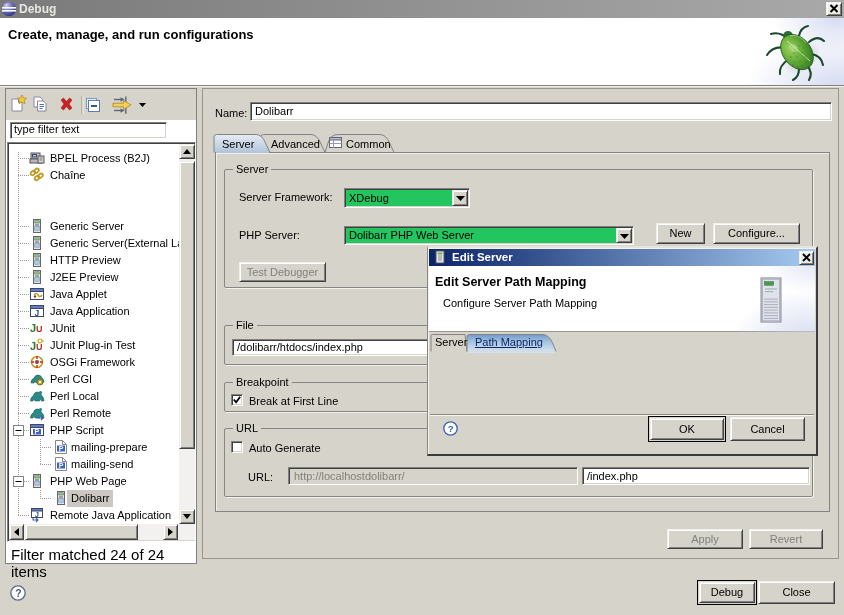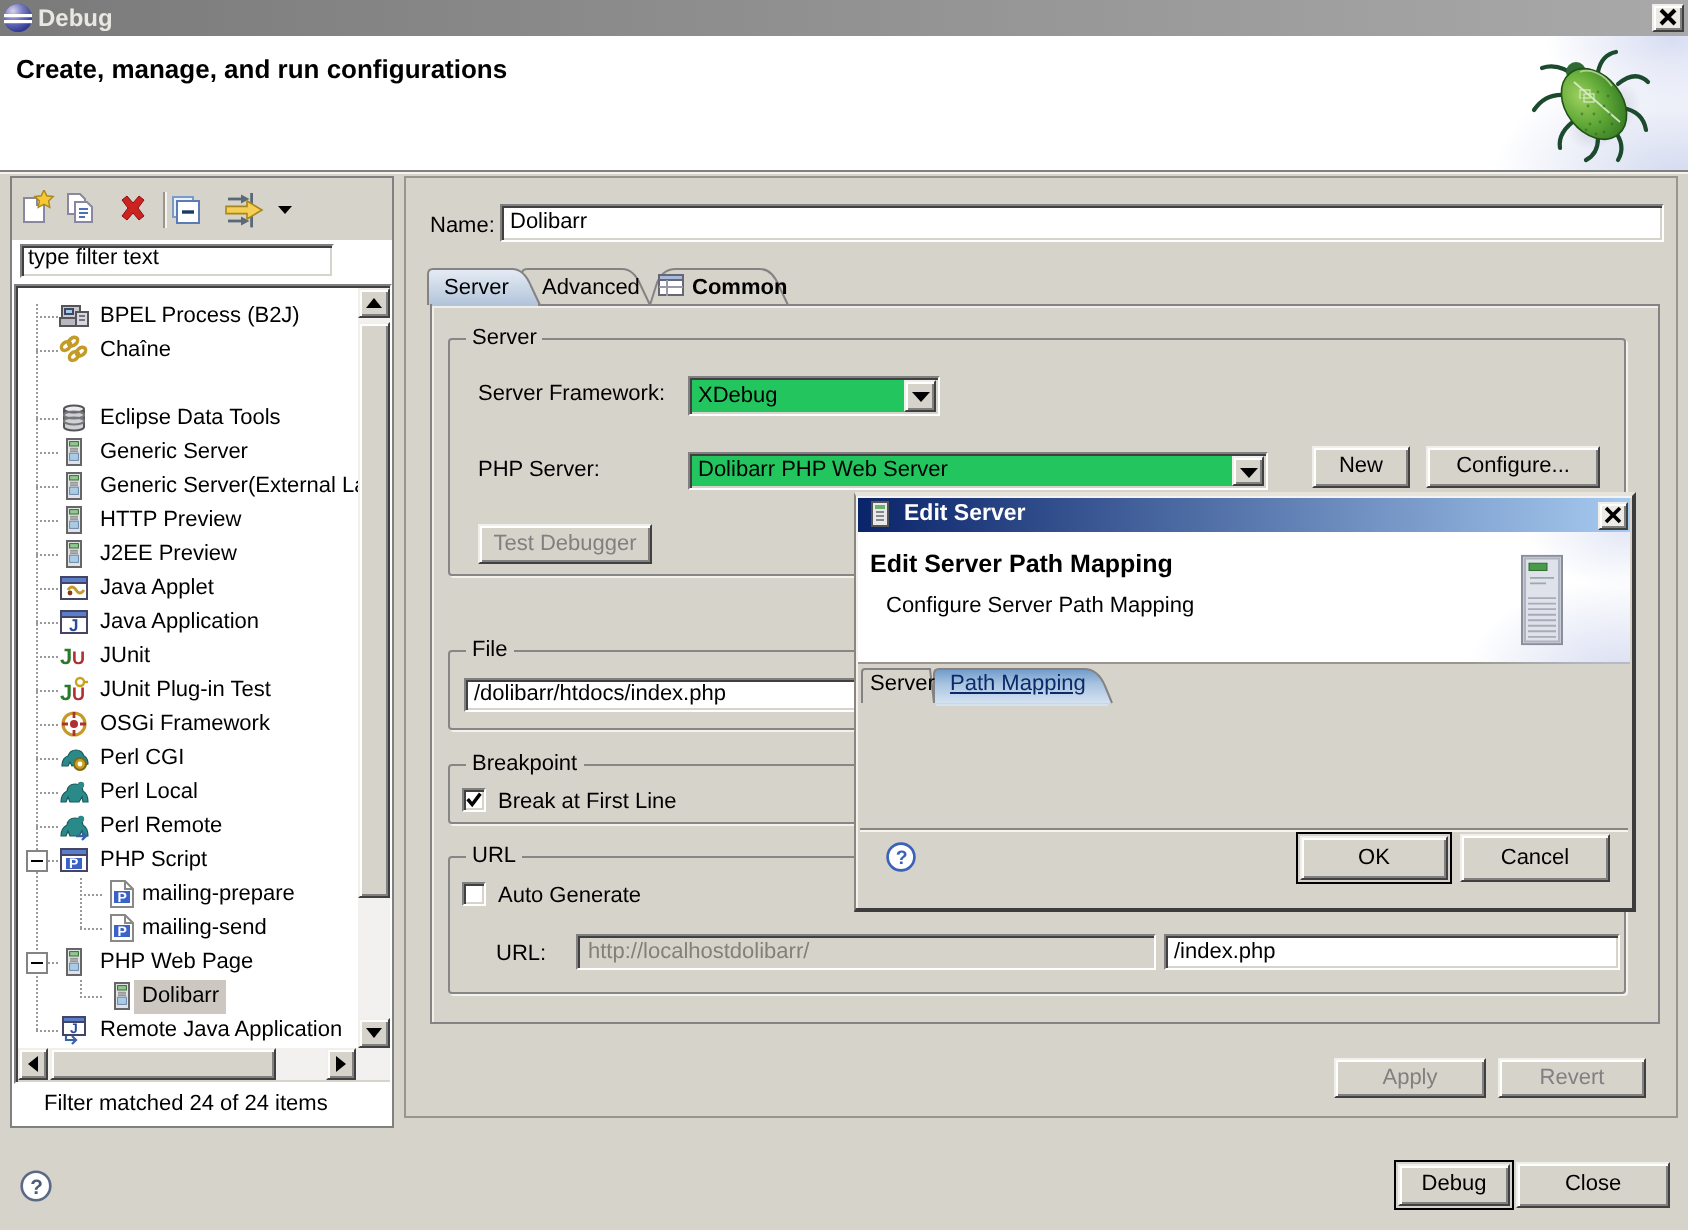--- a/index.html
+++ b/index.html
@@ -168,30 +168,20 @@
           <span class="ticon"><svg width="16" height="16" viewBox="0 0 16 16">
               <g fill="none" stroke="#c49a28" stroke-width="1.8">
                 <ellipse cx="4" cy="6" rx="2.6" ry="1.8" transform="rotate(-40 4 6)"></ellipse>
                 <ellipse cx="7.5" cy="3.8" rx="2.6" ry="1.8" transform="rotate(-40 7.5 3.8)"></ellipse>
                 <ellipse cx="8" cy="11" rx="2.6" ry="1.8" transform="rotate(-40 8 11)"></ellipse>
                 <ellipse cx="11.5" cy="8.8" rx="2.6" ry="1.8" transform="rotate(-40 11.5 8.8)"></ellipse>
               </g>
             </svg></span>
           <span class="tlabel">Chaîne</span>
         </div>
-    <div class="trow" style="top:57px;">
-          <div class="hdot" style="left:9px;top:8px;width:11px;"></div>
-          <span class="ticon"><svg width="16" height="16" viewBox="0 0 16 16">
-              <path d="M3 3.5 v9 a5 1.8 0 0 0 10 0 v-9" fill="#d0d0d8" stroke="#555"></path>
-              <ellipse cx="8" cy="3.5" rx="5" ry="1.8" fill="#ececf4" stroke="#555"></ellipse>
-              <ellipse cx="8" cy="6.5" rx="5" ry="1.8" fill="none" stroke="#777"></ellipse>
-              <ellipse cx="8" cy="9.5" rx="5" ry="1.8" fill="none" stroke="#777"></ellipse>
-            </svg></span>
-          <span class="tlabel">Eclipse Data Tools</span>
-        </div>
     <div class="trow" style="top:74px;">
           <div class="hdot" style="left:9px;top:8px;width:11px;"></div>
           <span class="ticon"><svg width="16" height="16" viewBox="0 0 16 16">
               <rect x="4.5" y="1.5" width="7" height="13" fill="#e2e2e6" stroke="#666"></rect>
               <rect x="5.8" y="2.8" width="4.4" height="2.2" fill="#8fc98f" stroke="#3a6a3a" stroke-width="0.5"></rect>
               <rect x="5.8" y="8.6" width="4.4" height="3.6" fill="#aacbe4" stroke="#6a8aa8" stroke-width="0.5"></rect>
               <path d="M6 6.4 h4 M6 7.6 h4" stroke="#999"></path>
             </svg></span>
           <span class="tlabel">Generic Server</span>
         </div>
@@ -386,21 +376,21 @@
     <div class="btn abs" style="left:0;top:0;width:15px;height:16px;"><svg width="13" height="14">
             <path d="M4 7 l5 -4 v8z" fill="#000"></path>
           </svg></div>
     <div class="btn abs" style="left:16px;top:0;width:113px;height:16px;"></div>
     <div class="btn abs" style="left:154px;top:0;width:15px;height:16px;"><svg width="13" height="14">
             <path d="M9 7 l-5 -4 v8z" fill="#000"></path>
           </svg></div>
   </div>
   <div class="abs" style="left:171px;top:381px;width:16px;height:16px;background:#f2f1ef;"></div>
   </div>
-  <div class="abs" style="left:16px;top:457px;font-size:11px;">Filter matched 24 of 24 items</div>
+  <div class="abs" style="left:5px;top:457px;font-size:15px;">Filter matched 24 of 24 items</div>
 </div>
 
 <div class="abs" id="rightpanel" style="left:202px;top:88px;width:637px;height:471px;border:1px solid #9a968d;background:#d6d3ca;">
 
   <div class="abs" style="left:12px;top:18px;font-size:11px;">Name:</div>
   <div class="abs sunken" style="left:47px;top:13px;width:582px;height:19px;">
       <div style="position:absolute;left:4px;top:2px;font-size:11px;">Dolibarr</div>
     </div>
 
   <div class="abs" id="tabs" style="left:7px;top:44px;width:622px;height:20px;">
@@ -418,21 +408,21 @@
           </linearGradient>
         </defs>
     </svg>
     <div class="abs" style="left:12px;top:5px;font-size:11px;">Server</div>
     <div class="abs" style="left:61px;top:5px;font-size:11px;">Advanced</div>
     <svg class="abs" style="left:119px;top:4px;" width="13" height="12">
         <rect x="0.5" y="0.5" width="12" height="10" fill="#fff" stroke="#667"></rect>
         <rect x="0.5" y="0.5" width="12" height="2.5" fill="#a8badc" stroke="#667"></rect>
         <path d="M0.5 6.5 h12 M4.5 3 v8" stroke="#99a"></path>
       </svg>
-    <div class="abs" style="left:136px;top:5px;font-size:11px;font-weight:bold;">Common</div>
+    <div class="abs" style="left:136px;top:5px;font-size:11px;">Common</div>
   </div>
 
   <div class="abs" id="tabcontent" style="left:12px;top:63px;width:615px;height:360px;border:1px solid #848284;box-shadow:inset 1px 1px 0 #f0eee9;background:#d6d3ca;">
 
     <div class="abs group" style="left:8px;top:16px;width:589px;height:119px;">
       <div class="grouplabel">Server</div>
       <div class="abs" style="left:14px;top:21px;">Server Framework:</div>
       <div class="combo" style="left:119px;top:18px;width:126px;height:20px;">
           <div class="ctext">XDebug</div>
           <div class="carr">

